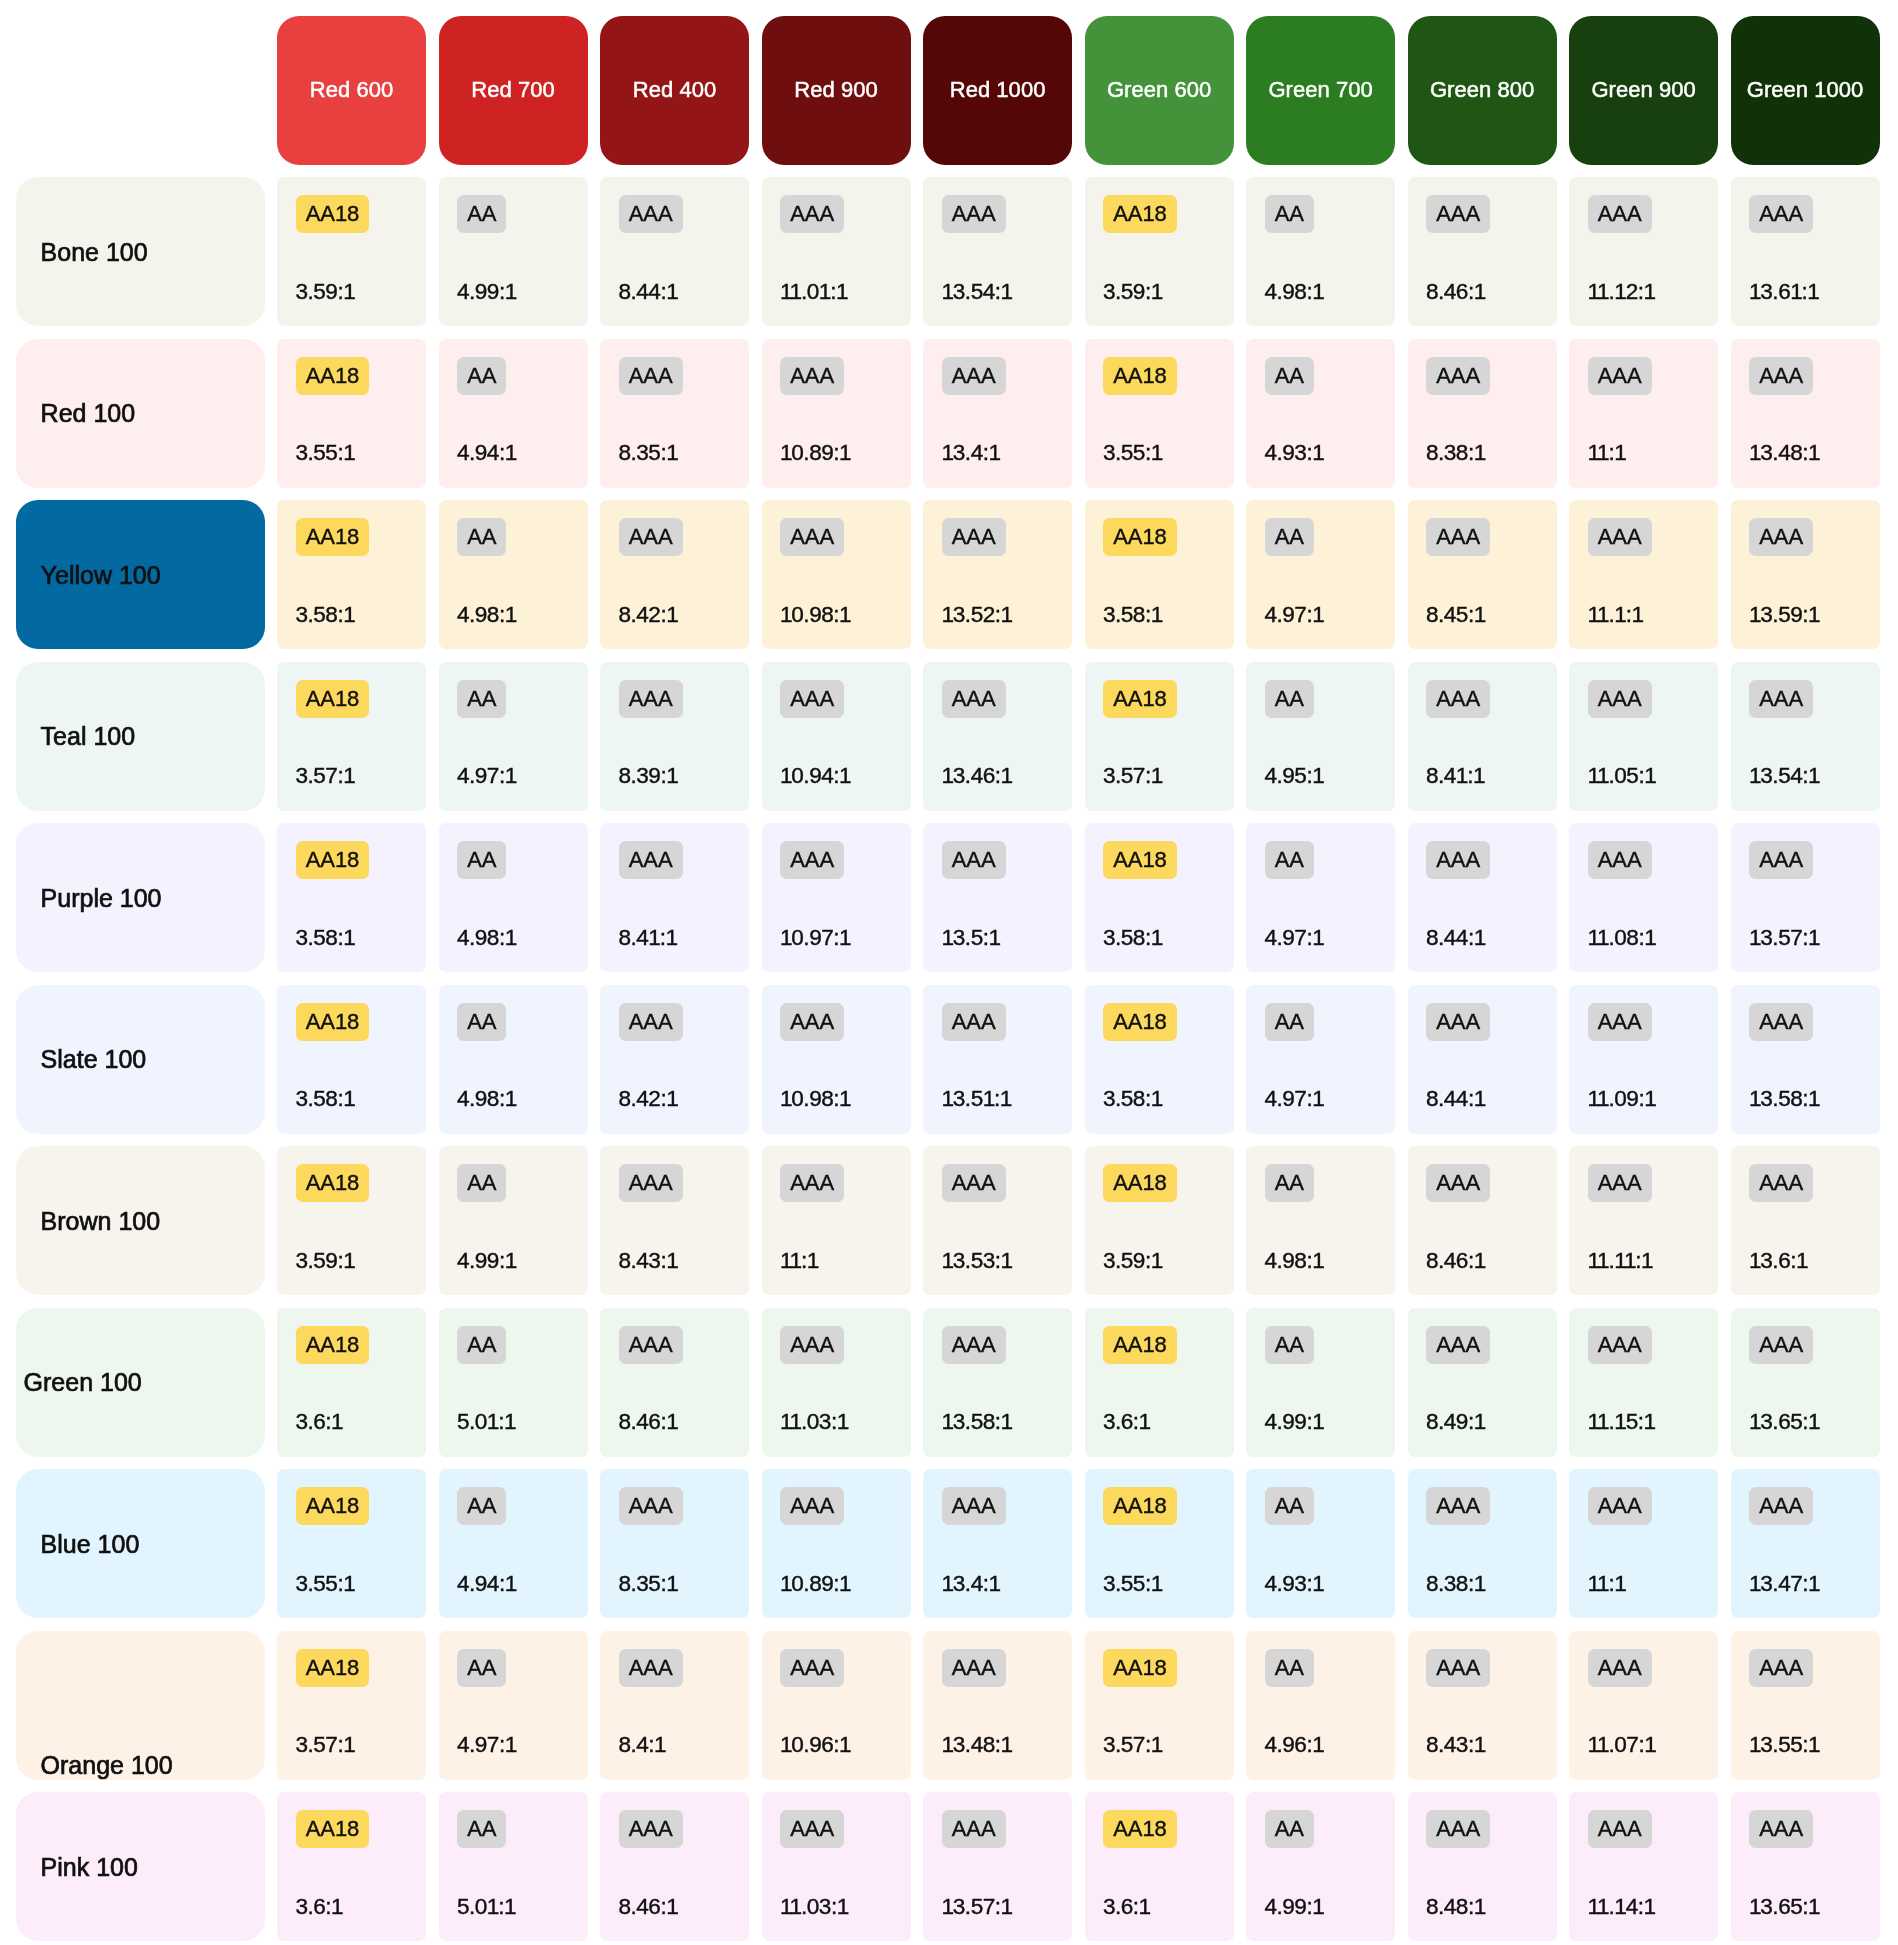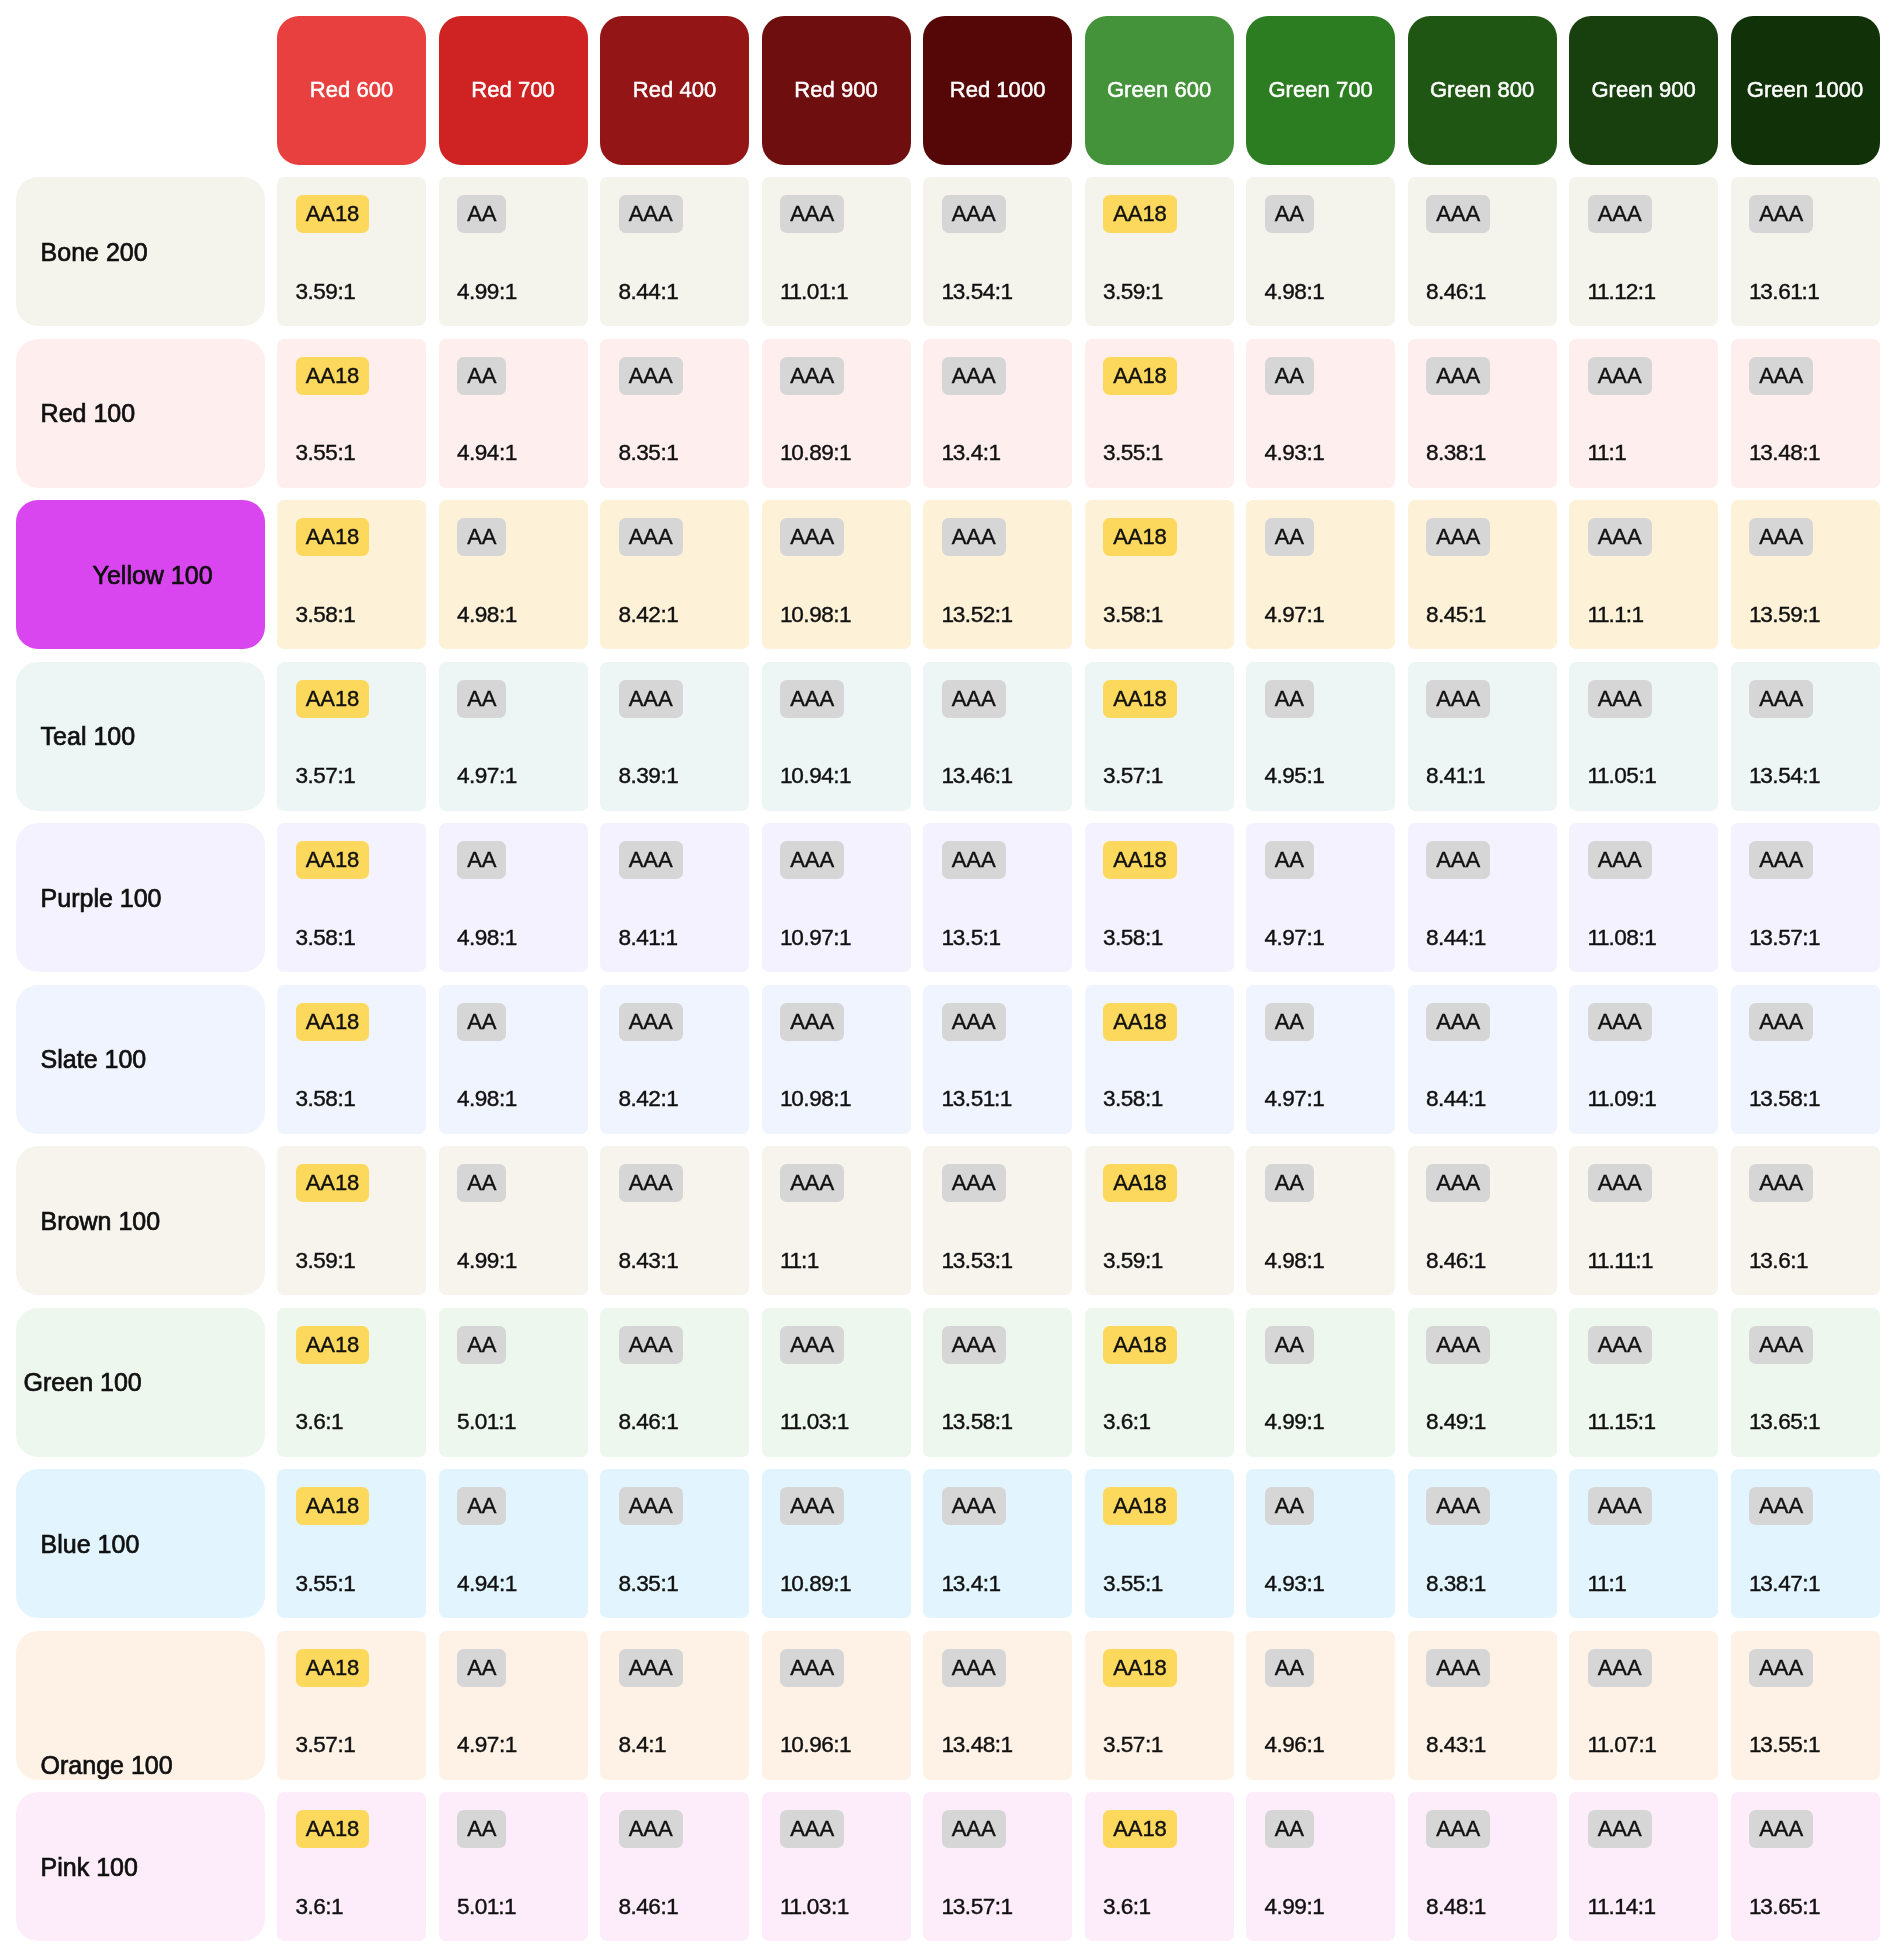--- a/index.html
+++ b/index.html
@@ -80,21 +80,21 @@
   <div class="colhead" style="background-color: rgb(32, 86, 20); color: rgb(255, 255, 255);">
       <span>Green 800</span>
     </div>
   <div class="colhead" style="background-color: rgb(24, 64, 14); color: rgb(255, 255, 255);">
       <span>Green 900</span>
     </div>
   <div class="colhead" style="background-color: rgb(17, 50, 8); color: rgb(255, 255, 255);">
       <span>Green 1000</span>
     </div>
   <div class="rowhead" style="background-color: rgb(245, 244, 236);">
-      <span>Bone 200</span>
+      <span>Bone 100</span>
     </div>
   <div class="cell" style="background-color: rgb(245, 244, 236);">
       <span class="badge" style="background-color: rgb(252, 217, 92); color: rgb(16, 16, 16);">
         <span>AA18</span>
       </span>
       <span class="ratio"><span>3</span><span>.</span><span>5</span><span>9</span><span>:</span><span class="one">1</span></span>
     </div>
   <div class="cell" style="background-color: rgb(245, 244, 236);">
       <span class="badge" style="background-color: rgb(214, 214, 214); color: rgb(16, 16, 16);">
         <span>AA</span>
@@ -205,21 +205,21 @@
         <span>AAA</span>
       </span>
       <span class="ratio"><span class="one">1</span><span class="one">1</span><span>:</span><span class="one">1</span></span>
     </div>
   <div class="cell" style="background-color: rgb(254, 238, 238);">
       <span class="badge" style="background-color: rgb(214, 214, 214); color: rgb(16, 16, 16);">
         <span>AAA</span>
       </span>
       <span class="ratio"><span class="one">1</span><span>3</span><span>.</span><span>4</span><span>8</span><span>:</span><span class="one">1</span></span>
     </div>
-  <div class="rowhead" style="background-color: #d946ef; justify-content: center;">
+  <div class="rowhead" style="background-color: #0369a1;">
       <span>Yellow 100</span>
     </div>
   <div class="cell" style="background-color: rgb(253, 242, 216);">
       <span class="badge" style="background-color: rgb(252, 217, 92); color: rgb(16, 16, 16);">
         <span>AA18</span>
       </span>
       <span class="ratio"><span>3</span><span>.</span><span>5</span><span>8</span><span>:</span><span class="one">1</span></span>
     </div>
   <div class="cell" style="background-color: rgb(253, 242, 216);">
       <span class="badge" style="background-color: rgb(214, 214, 214); color: rgb(16, 16, 16);">

